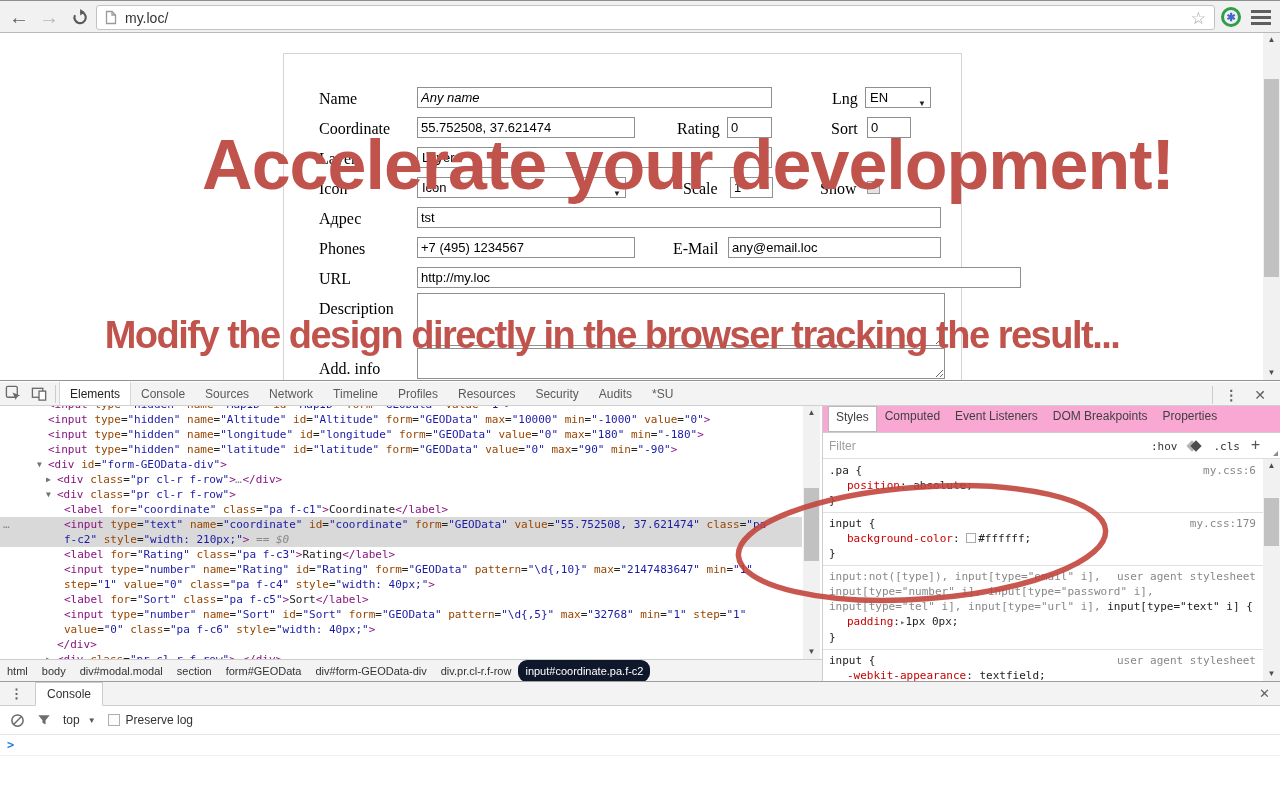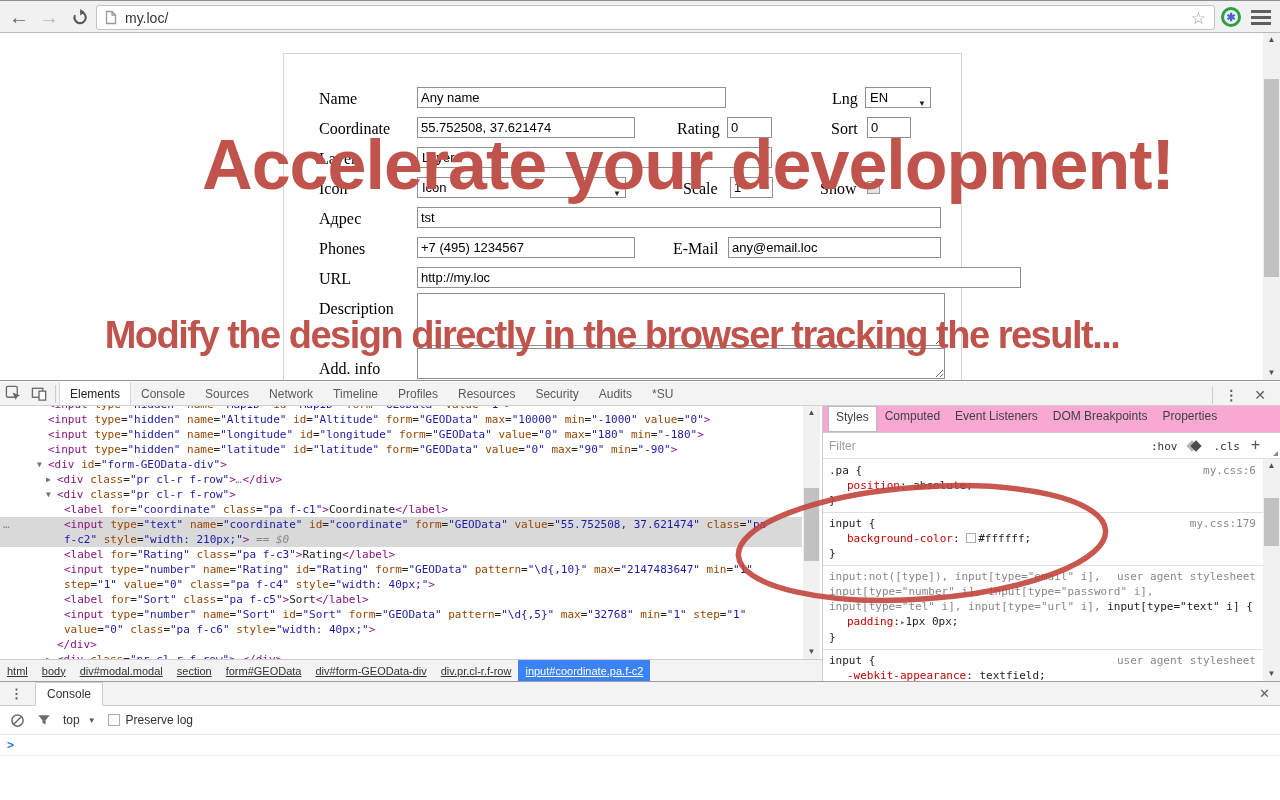--- a/index.html
+++ b/index.html
@@ -52,22 +52,22 @@
 
 #el-pane{position:absolute;left:0;top:25px;width:802px;height:253px;overflow:hidden;background:#fff;}
 #el-lines{position:absolute;left:0;top:-9px;width:802px;}
 .el-line{position:relative;height:15px;line-height:15px;font-family:"DejaVu Sans Mono",monospace;font-size:11px;white-space:pre;color:#222;}
 .el-line.hl{background:#d9d9d9;}
 .el-arrow{position:absolute;top:3px;font-size:8px;color:#727272;line-height:10px;}
 .el-marker{position:absolute;left:3px;color:#888;}
 .tk-t{color:#881280;}.tk-a{color:#994500;}.tk-v{color:#1a1aa6;}.tk-g{color:#888;font-style:italic;}
 
 #crumbbar{position:absolute;left:0;top:278px;width:822px;height:22px;background:#f3f3f3;border-top:1px solid #ccc;display:flex;align-items:center;font-size:11px;color:#333;overflow:hidden;}
-.crumb{padding:5px 7px;white-space:nowrap;text-decoration:underline;}
-.crumb.sel{background:#3b82f6;color:#fff;}
+.crumb{padding:5px 7px;white-space:nowrap;}
+.crumb.sel{background:#0f172a;color:#fff;border-radius:9px;}
 
 #styles-pane{position:absolute;left:822px;top:25px;width:458px;height:275px;border-left:1px solid #ccc;background:#fff;overflow:hidden;}
 #sp-tabs{height:27px;background:#f9a8d4;border-bottom:1px solid #ccc;display:flex;padding-left:5px;}
 .sp-tab{font-size:12px;color:#3f3f3f;padding:3px 7px;margin-right:1px;white-space:nowrap;}
 .sp-tab.sel{background:#fff;border:1px solid #b9b9b9;}
 #sp-filter{height:26px;border-bottom:1px solid #ddd;position:relative;}
 #sp-filter input{border:none;outline:none;font-size:12px;color:#333;margin:6px 0 0 6px;width:180px;background:transparent;font-family:"Liberation Sans",sans-serif;}
 #sp-filter input::placeholder{color:#9d9d9d;}
 #sp-right{position:absolute;right:20px;top:0;height:26px;display:flex;align-items:center;gap:11px;font-size:11px;color:#333;font-family:"DejaVu Sans Mono",monospace;}
 #diamond{position:relative;width:14px;height:12px;}
@@ -132,21 +132,21 @@
   <div id="menu-icon">
       <div></div>
       <div></div>
       <div></div>
     </div>
 </div>
 
 <div id="page">
   <div id="form-panel">
     <span class="flabel" style="left:35px;top:36px">Name</span>
-    <input class="fi" style="left: 133px; top: 33px; width: 309px;" value="Any name">
+    <input class="fi" style="left: 133px; top: 33px; width: 355px; font-style: italic;" value="Any name">
     <span class="flabel" style="left:548px;top:36px">Lng</span>
     <span class="fsel" style="left:581px;top:33px;width:66px"><span>EN</span><span class="arr">▼</span></span>
 
     <span class="flabel" style="left:35px;top:66px">Coordinate</span>
     <input class="fi" style="left: 133px; top: 63px; width: 218px;" value="55.752508, 37.621474">
     <span class="flabel" style="left:393px;top:66px">Rating</span>
     <input class="fi" style="left: 443px; top: 63px; width: 45px;" value="0">
     <span class="flabel" style="left:547px;top:66px">Sort</span>
     <input class="fi" style="left: 583px; top: 63px; width: 44px;" value="0">
 

